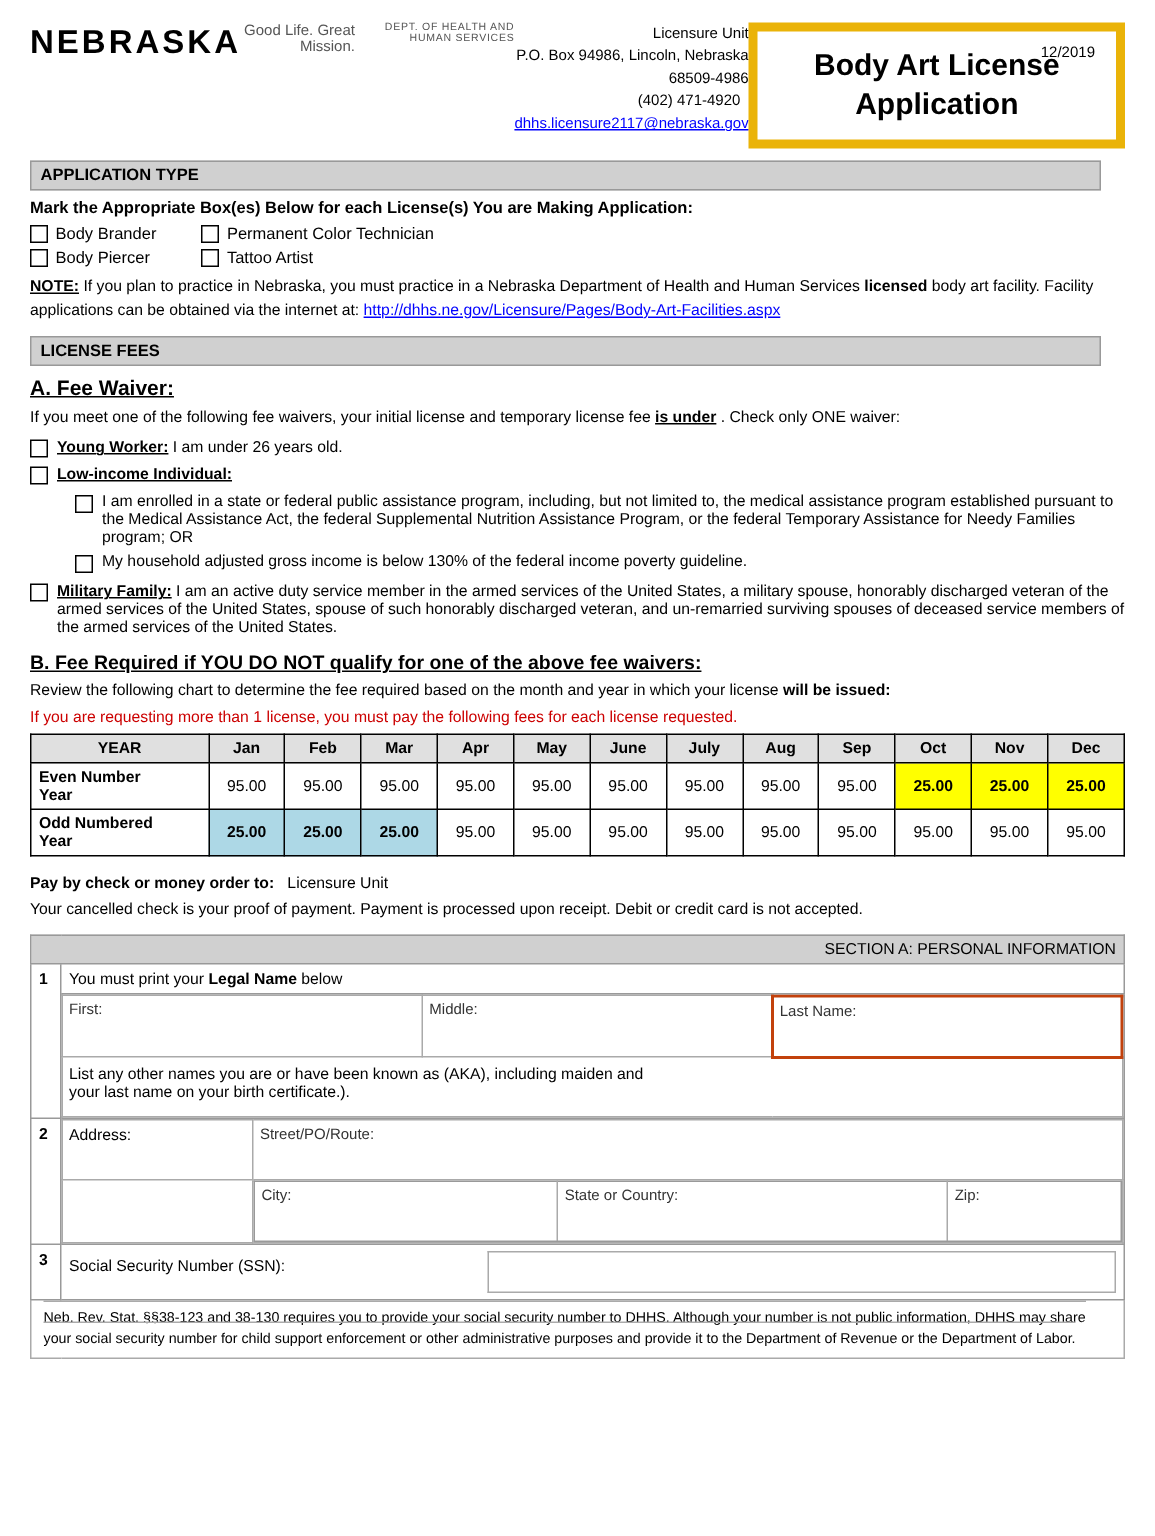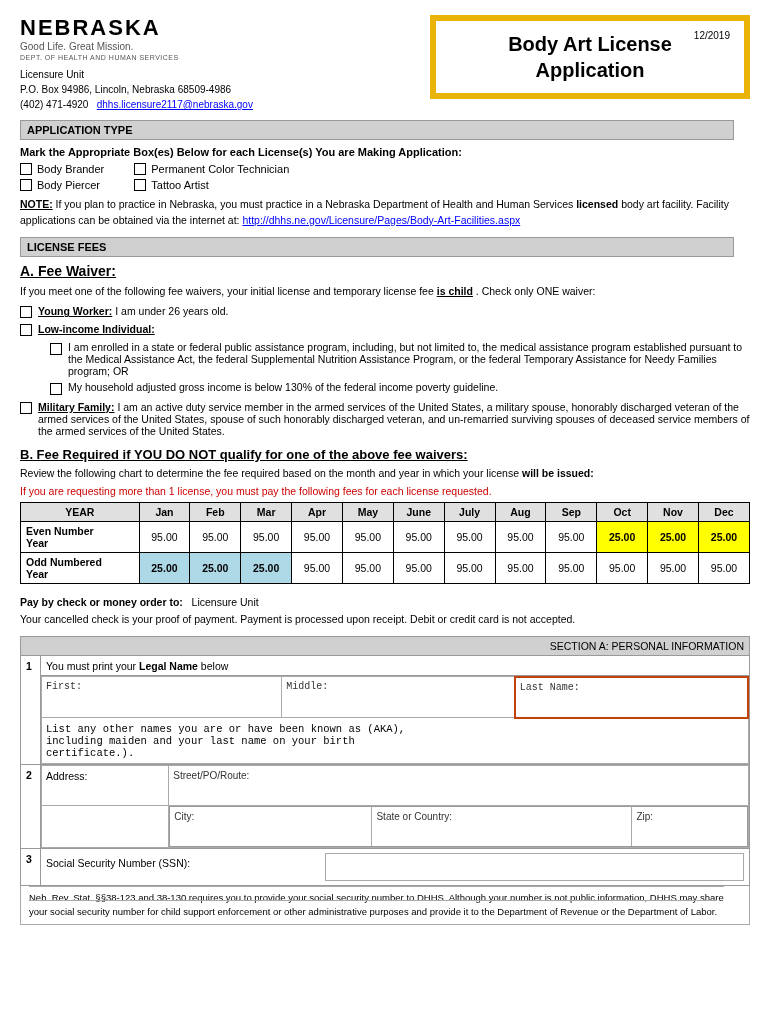--- a/index.html
+++ b/index.html
@@ -13,21 +13,22 @@
       padding: 15px 20px;
     }
     .header-row {
       display: flex;
       justify-content: space-between;
       align-items: flex-start;
       margin-bottom: 8px;
     }
     .logo-area {
       display: flex;
-      flex-direction: column;
+      flex-direction: row;
+      text-align: right;
     }
     .logo-text {
       font-size: 22px;
       font-weight: bold;
       letter-spacing: 2px;
       color: #000;
     }
     .logo-tagline {
       font-size: 10px;
       color: #555;
@@ -295,21 +296,21 @@
       <a href="#">http://dhhs.ne.gov/Licensure/Pages/Body-Art-Facilities.aspx</a>
     </div>
   </div>
 
   <div class="section-header">LICENSE FEES</div>
 
   <div>
     <div class="fee-waiver-title">A.  Fee Waiver:</div>
     <div class="fee-intro">
       <span>If you meet one of the following fee waivers, your initial license and temporary license fee </span>
-      <span style="font-weight:bold;text-decoration:underline;">is child</span>
+      <span style="font-weight:bold;text-decoration:underline;">is under</span>
       <span>.  Check only ONE waiver:</span>
     </div>
 
     <div class="waiver-item">
       <div class="checkbox-box"></div>
       <span>
         <strong><u>Young Worker:</u></strong>
         <span> I am under 26 years old.</span>
       </span>
     </div>
@@ -420,21 +421,21 @@
     <tbody>
 
       <tr>
         <td class="row-num" rowspan="2" style="width:20px;">1</td>
         <td colspan="9" style="padding-bottom:3px;">
           <span>You must print your </span><strong>Legal Name</strong><span> below</span>
         </td>
       </tr>
       <tr>
         <td colspan="9" style="padding:0;">
-          <table style="width:100%;border-collapse:collapse;font-family:Liberation Mono, monospace;">
+          <table style="width:100%;border-collapse:collapse;">
             <tbody>
                 <tr>
               <td style="width:34%;border:1px solid #aaa;padding:4px;">
                 <div class="form-field-label">First:</div>
                 <div style="min-height:20px;"></div>
               </td>
               <td style="width:33%;border:1px solid #aaa;padding:4px;">
                 <div class="form-field-label">Middle:</div>
                 <div style="min-height:20px;"></div>
               </td>

